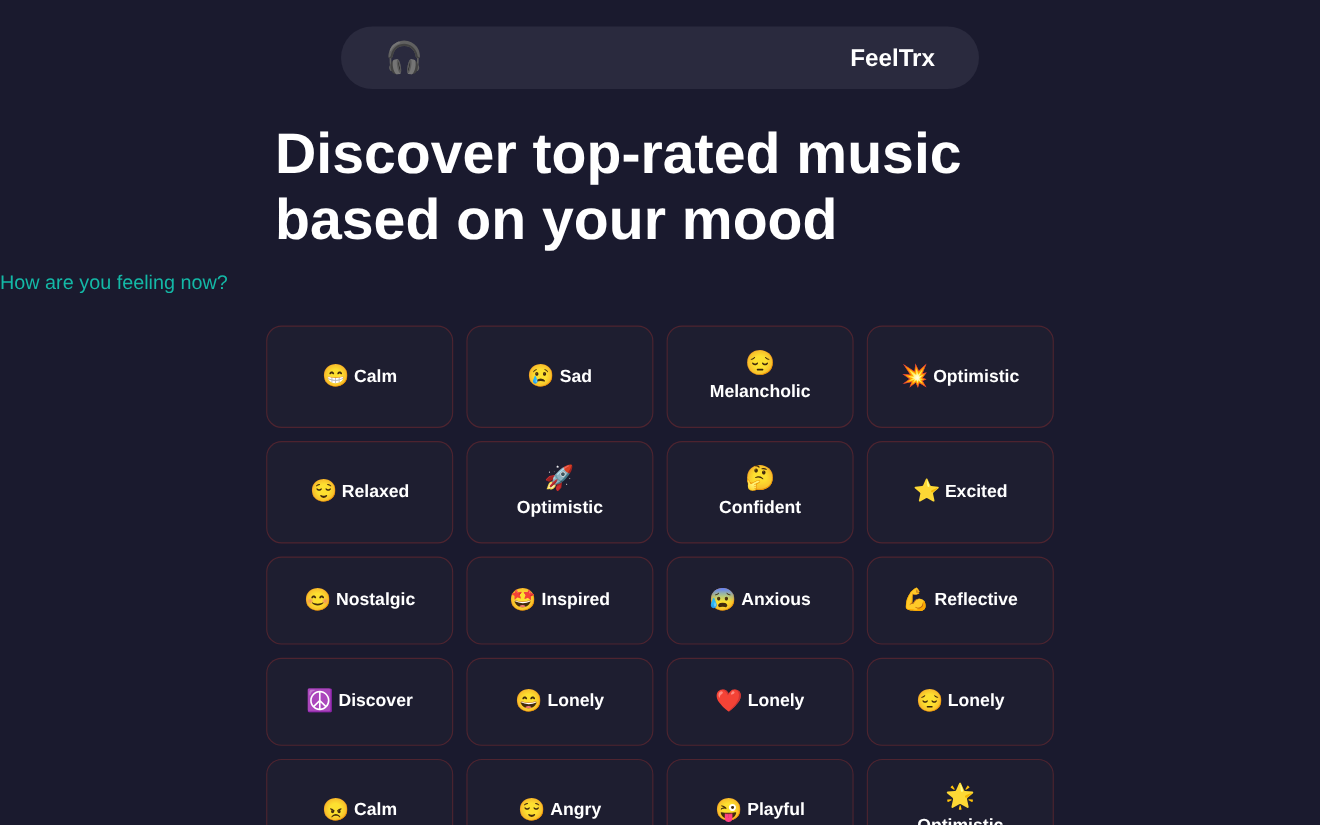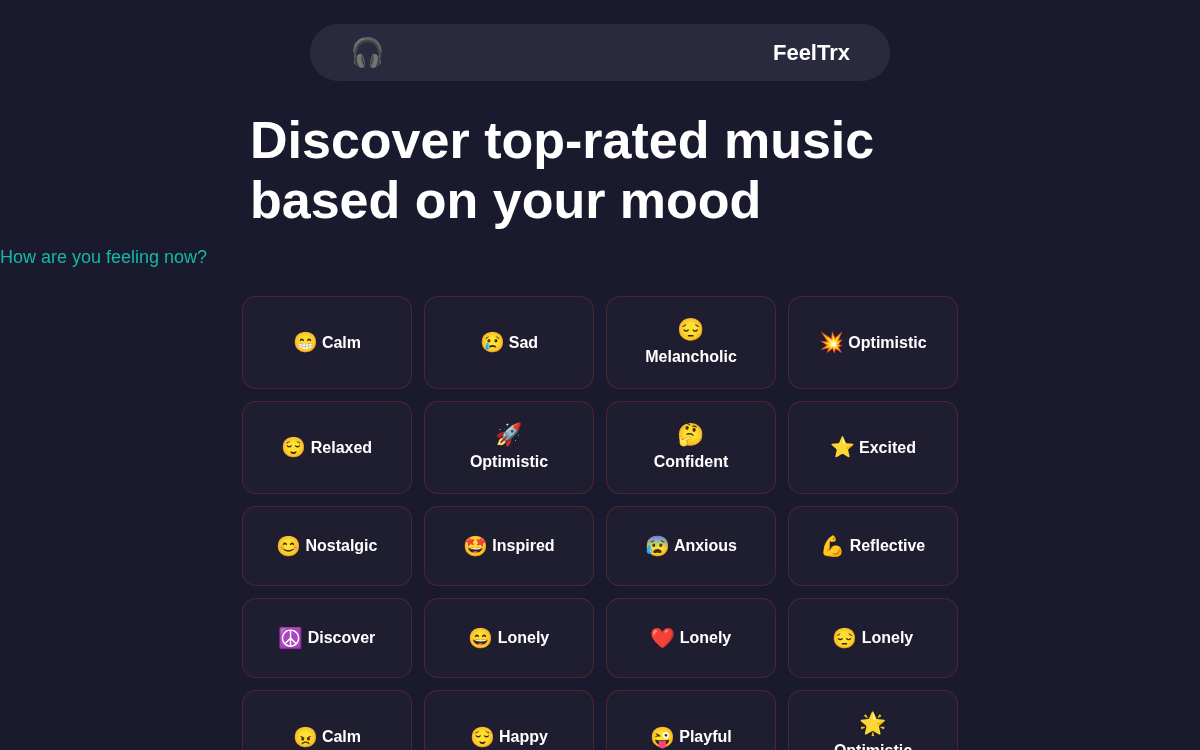--- a/index.html
+++ b/index.html
@@ -186,21 +186,21 @@
     <button class="mood-btn inline">
         <span class="mood-emoji">😔</span>
         <span class="mood-label">Lonely</span>
       </button>
     <button class="mood-btn inline">
         <span class="mood-emoji">😠</span>
         <span class="mood-label">Calm</span>
       </button>
     <button class="mood-btn inline">
         <span class="mood-emoji">😌</span>
-        <span class="mood-label">Happy</span>
+        <span class="mood-label">Angry</span>
       </button>
     <button class="mood-btn inline">
         <span class="mood-emoji">😜</span>
         <span class="mood-label">Playful</span>
       </button>
     <button class="mood-btn">
         <span class="mood-emoji">🌟</span>
         <span class="mood-label">Optimistic</span>
       </button>
   </div>

